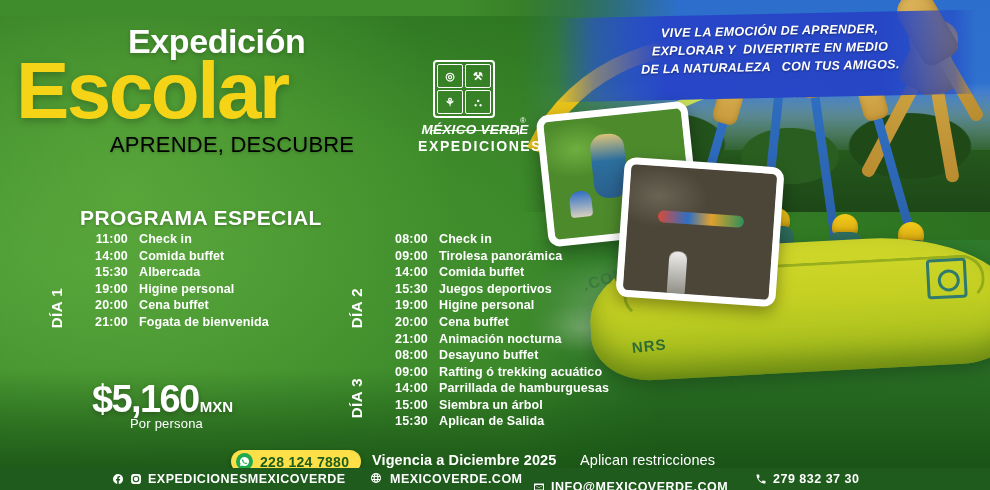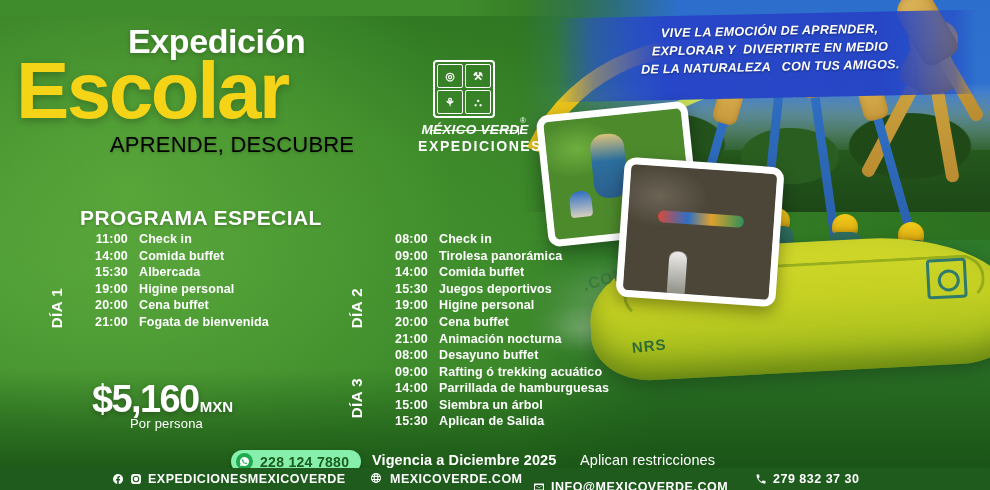--- a/index.html
+++ b/index.html
@@ -324,21 +324,21 @@
   .price .mxn{font-size:15px;letter-spacing:0;margin-left:1px;}
   .price-sub{
     position:absolute;left:130px;top:416px;
     font-size:13px;color:#ffffff;letter-spacing:.2px;
   }
 
   
   .wa-pill{
     position:absolute;left:231px;top:450px;
     height:23px;padding:0 12px 0 5px;
-    background:#86efac;border-radius:14px;
+    background:#fde047;border-radius:14px;
     display:flex;align-items:center;gap:7px;
     box-shadow:0 2px 5px rgba(0,0,0,.25);
   }
   .wa-icon{
     width:17px;height:17px;border-radius:50%;
     background:#1faa4d;display:flex;align-items:center;justify-content:center;
   }
   .wa-icon svg{width:11px;height:11px;display:block;}
   .wa-num{font-size:14px;font-weight:bold;color:#1c5c1c;letter-spacing:.3px;}
   .vigencia{

